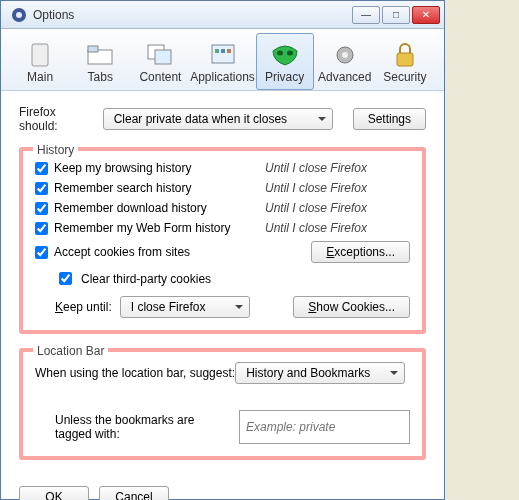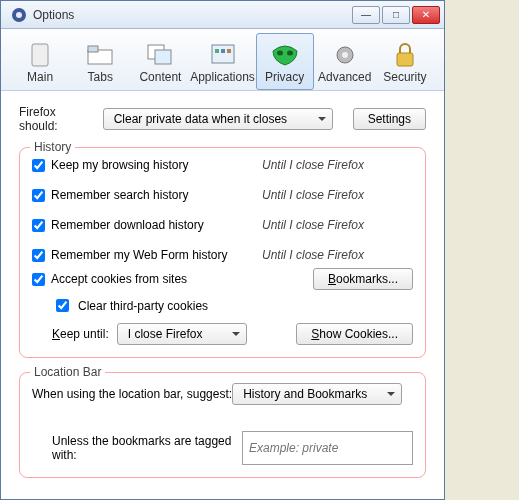--- a/index.html
+++ b/index.html
@@ -15,23 +15,23 @@
 .tabbtn { width: 62px; display: flex; flex-direction: column; align-items: center; justify-content: center; border: 1px solid transparent; border-radius: 3px; cursor: pointer; }
 .tabbtn.active { border-color: #7da2ce; background: linear-gradient(#eaf2fb,#d4e5f7); }
 .tabbtn .ticon { height: 30px; display: flex; align-items: center; justify-content: center; }
 .tabbtn .tlabel { color: #333; }
 .content { padding: 14px 18px 6px; }
 .row { display: flex; align-items: center; gap: 10px; margin-bottom: 14px; }
 .row label { color: #222; }
 .dropdown { flex: 0 0 auto; height: 22px; border: 1px solid #a0a0a0; border-radius: 3px; background: linear-gradient(#fdfdfd,#ececec); display: flex; align-items: center; padding: 0 22px 0 10px; position: relative; }
 .dropdown::after { content: ""; position: absolute; right: 6px; top: 8px; border: 4px solid transparent; border-top-color: #444; }
 .btn { height: 22px; border: 1px solid #a0a0a0; border-radius: 3px; background: linear-gradient(#fdfdfd,#e8e8e8); padding: 0 14px; display: inline-flex; align-items: center; cursor: pointer; }
-.fieldset { border: 1px solid #fca5a5; border-radius: 8px; padding: 10px 12px 12px; margin-bottom: 14px; position: relative; }
+.fieldset { border: 4px solid #fca5a5; border-radius: 3px; padding: 10px 12px 12px; margin-bottom: 14px; position: relative; }
 .legend { position: absolute; top: -8px; left: 10px; background: #fff; padding: 0 4px; color: #444; }
-.histgrid { display: grid; grid-template-columns: 230px 160px; row-gap: 16px; align-items: center; }
+.histgrid { display: grid; grid-template-columns: 230px 160px; row-gap: 6px; align-items: center; }
 .chk { display: flex; align-items: center; gap: 6px; }
 .chk input { margin: 0; }
 .sublabel { color: #444; font-style: italic; }
 .acceptrow { display: flex; align-items: center; justify-content: space-between; margin-top: 6px; }
 .indent { margin-left: 20px; display: flex; align-items: center; gap: 6px; margin-top: 6px; }
 .keeprow { margin-top: 8px; display: flex; align-items: center; justify-content: space-between; }
 .keeprow .left { display: flex; align-items: center; gap: 8px; margin-left: 20px; }
 .locrow1 { display: flex; align-items: center; justify-content: flex-start; margin-bottom: 26px; }
 .locrow2 { display: flex; align-items: center; gap: 8px; margin-left: 20px; }
 .locrow2 input { flex: 1; height: 20px; border: 1px solid #a0a0a0; padding: 16px 6px; font-style: italic; color: #a16207; }
@@ -156,21 +156,21 @@
             <span>Remember my Web Form history</span>
           </div>
         <span class="sublabel">Until I close Firefox</span>
       </div>
       <div class="acceptrow">
         <div class="chk">
             <input type="checkbox" checked="" style="">
             <span>Accept cookies from sites</span>
           </div>
         <button class="btn">
-            <span class="underline-first">Bookmarks...</span>
+            <span class="underline-first">Exceptions...</span>
           </button>
       </div>
       <div class="indent">
           <input type="checkbox" checked="" style="">
           <span>Clear third-party cookies</span>
         </div>
       <div class="keeprow">
         <div class="left">
           <span class="underline-first">Keep until:</span>
           <div class="dropdown" style="width:130px">

